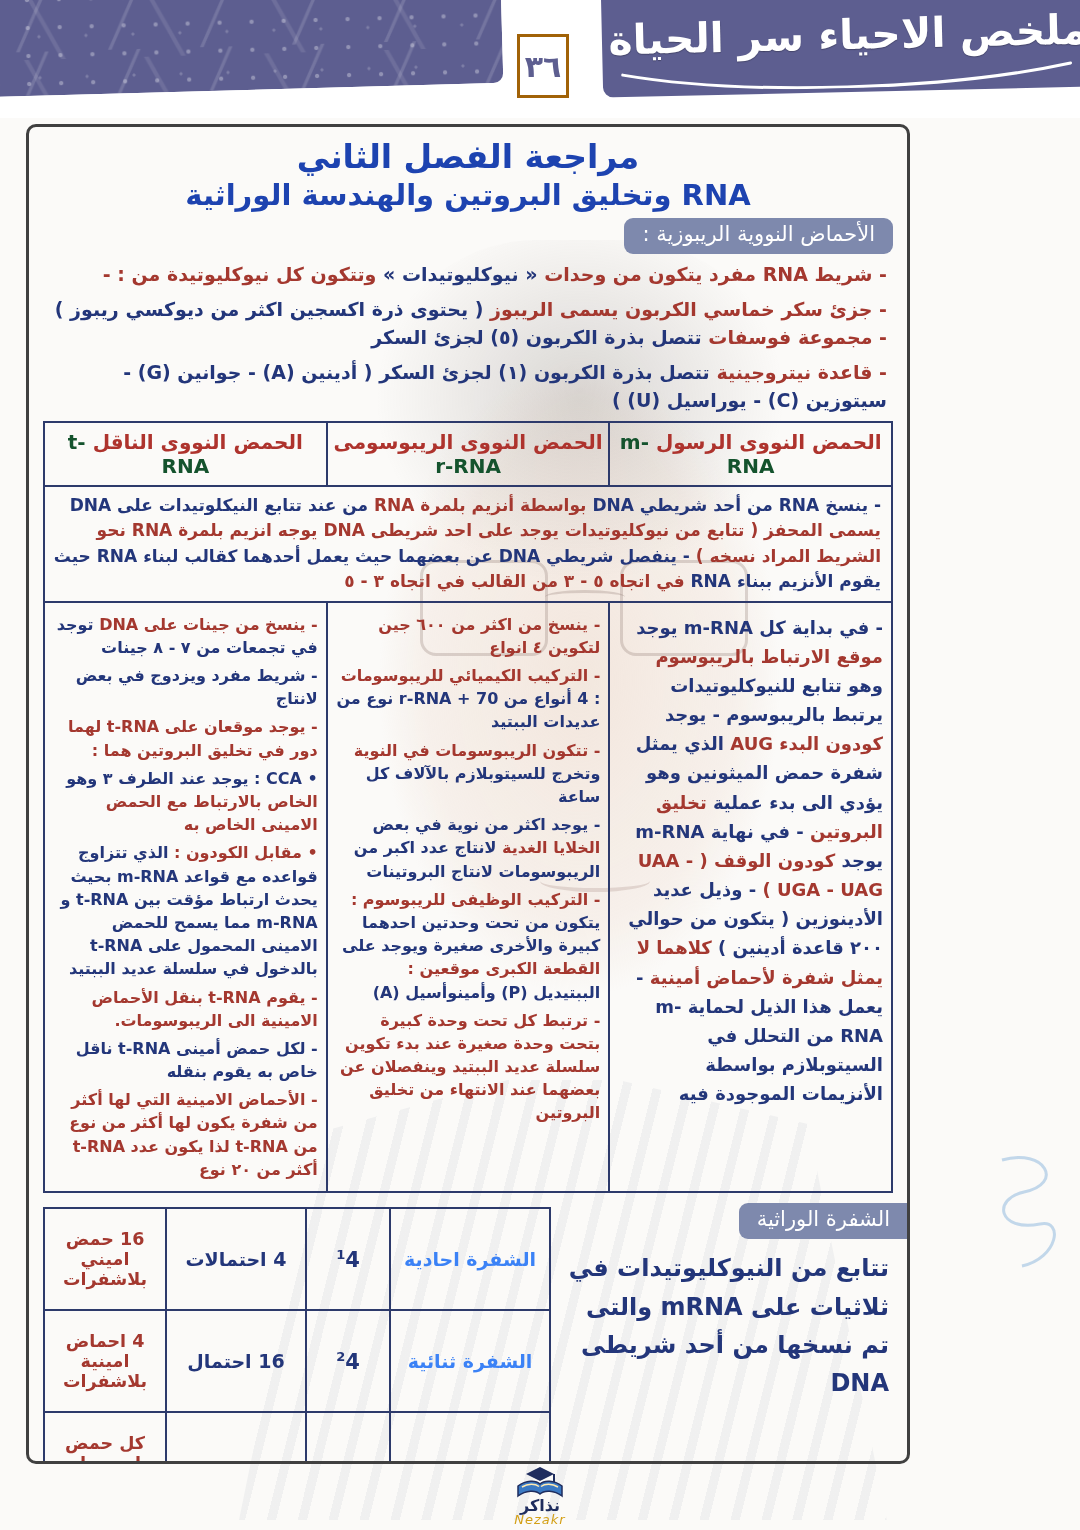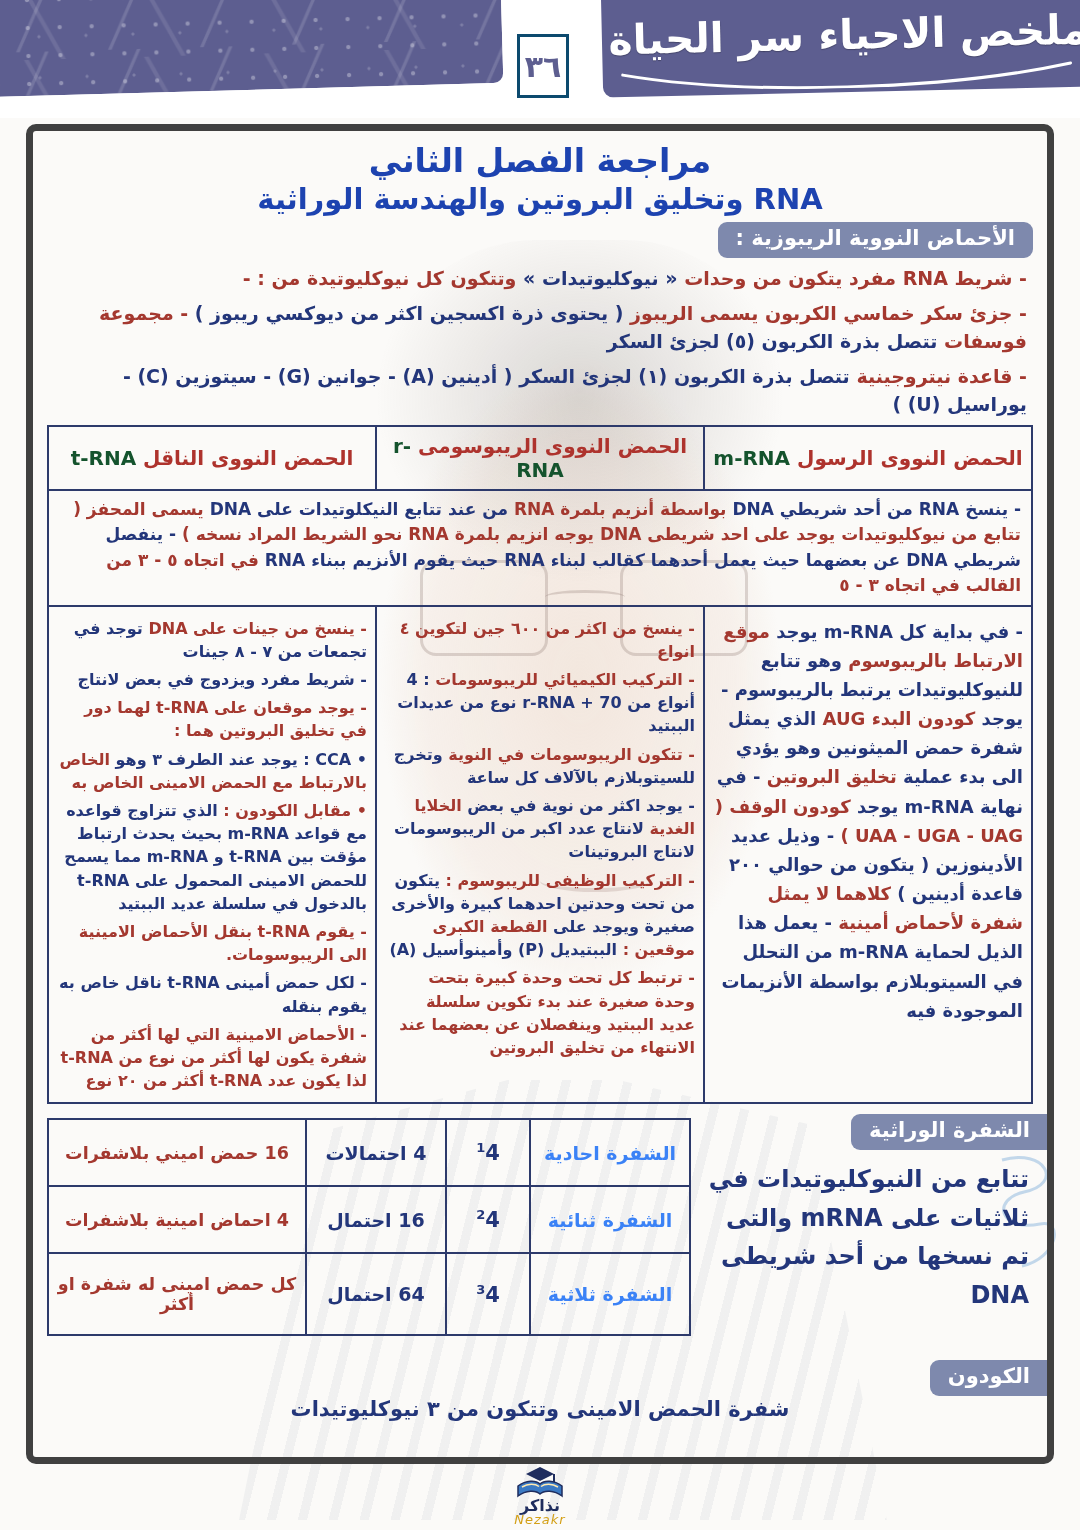--- a/index.html
+++ b/index.html
@@ -48,37 +48,37 @@
   .banner-right {
     position:absolute; right:-14px; top:-12px; width:492px; height:104px;
     background:#5d5e90; transform:rotate(-1.3deg);
     display:flex; align-items:center; justify-content:center;
     border-radius:0 0 0 10px;
   }
   .banner-title { color:#fff; font-size:41px; font-weight:bold; direction:rtl; padding-bottom:10px; text-shadow:0 1px 1px rgba(0,0,0,0.25); }
   .banner-swoosh { position:absolute; bottom:4px; left:14px; width:460px; height:22px; }
   .pagenum-box {
     position:absolute; left:517px; top:34px; width:52px; height:64px;
-    border:3px solid #0c4a6e; background:#fff; color:#5d5e90;
+    border:3px solid #a16207; background:#fff; color:#5d5e90;
     font-size:30px; font-weight:bold;
     display:flex; align-items:center; justify-content:center;
   }
 
   
   .frame {
-    position:absolute; left:26px; top:124px; width:1028px; height:1340px;
-    border:7px solid #404040; border-radius:10px;
+    position:absolute; left:26px; top:124px; width:884px; height:1340px;
+    border:3px solid #404040; border-radius:10px;
     padding:6px 14px; direction:rtl; z-index:2; overflow:hidden;
     background:transparent;
   }
   .page-title   { margin:4px 0 0; text-align:center; color:#1d43b0; font-size:33px; font-weight:bold; }
   .page-subtitle{ margin:2px 0 6px; text-align:center; color:#1d43b0; font-size:29px; font-weight:bold; }
 
   .badge {
-    display:inline-block; background:#7e89ad; color:#fff; font-weight:bold;
+    display:inline-block; background:#7e89ad; color:#fff; font-weight:normal;
     font-size:21px; padding:4px 18px 7px; border-radius:9px; line-height:1.2;
   }
   .badge.flush { margin-left:0; margin-right:-15px; border-radius:9px 0 0 9px; }
   .badge-row { text-align:right; margin:2px 0 4px; }
 
   .bullets p { margin:6px 6px; font-size:19px; font-weight:bold; line-height:1.5; }
   .seg-red  { color:#a4382f; }
   .seg-navy { color:#23367a; }
 
   table.main-table { width:100%; border-collapse:collapse; margin-top:4px; }

